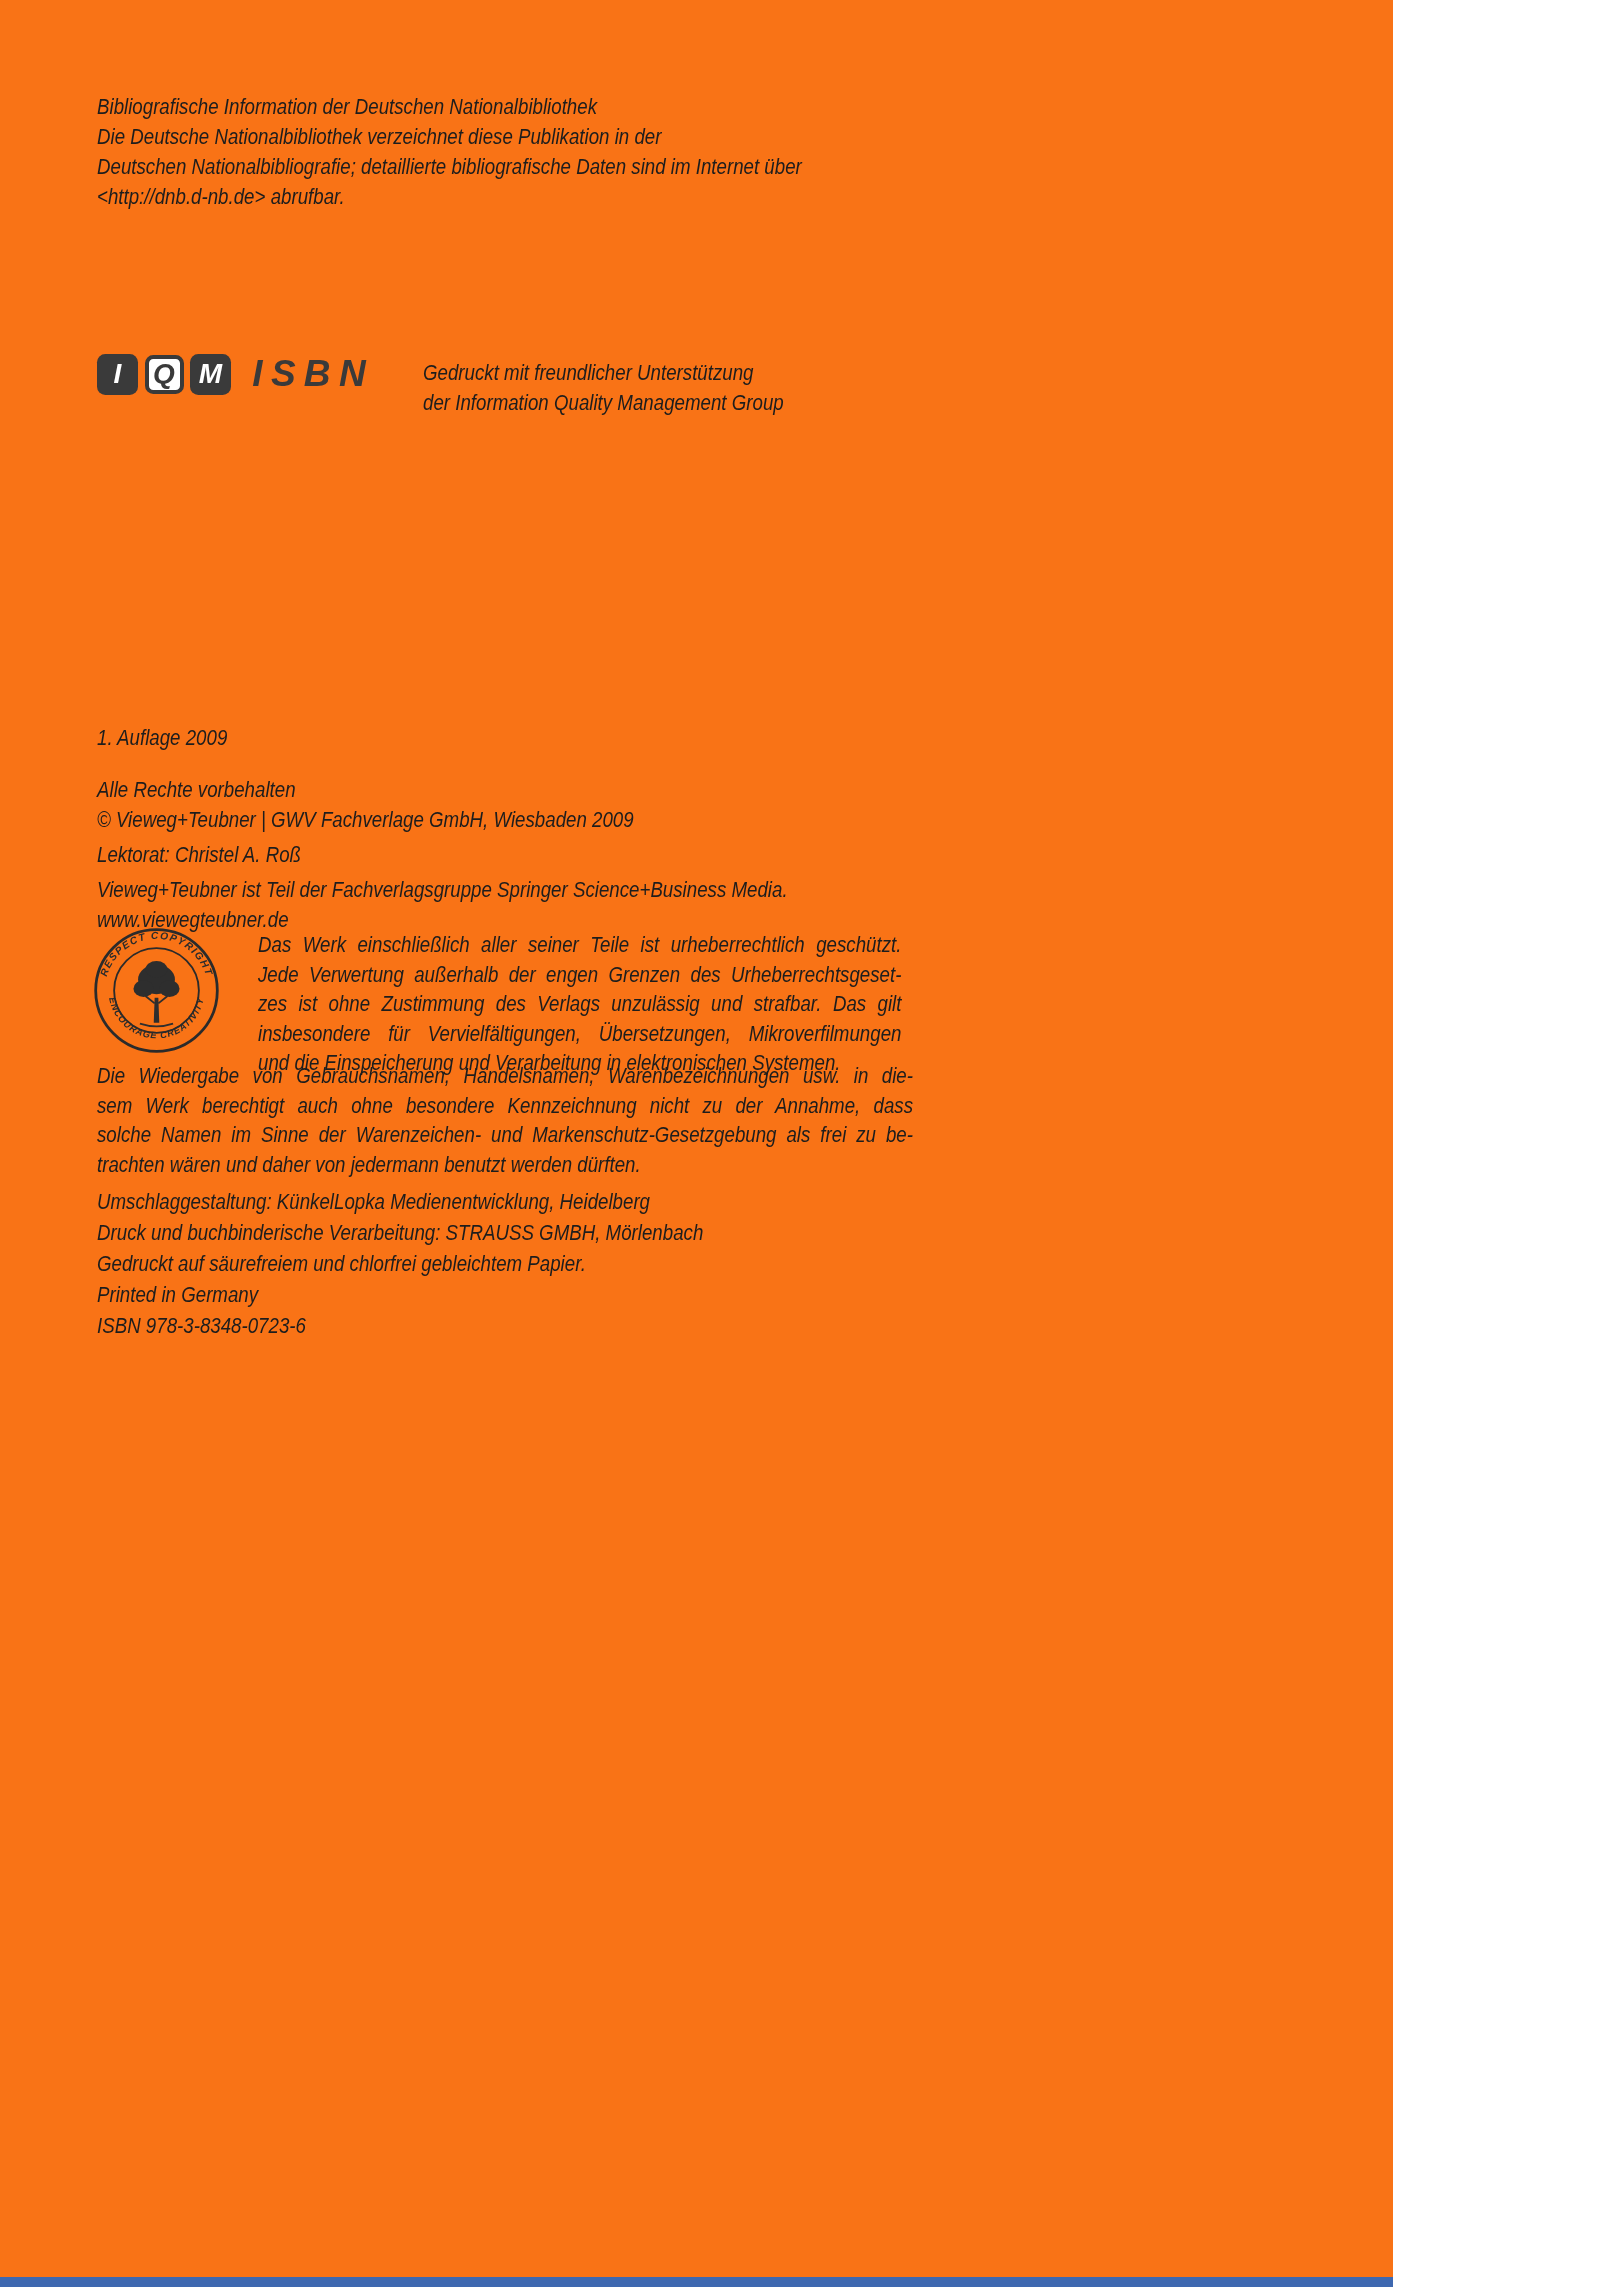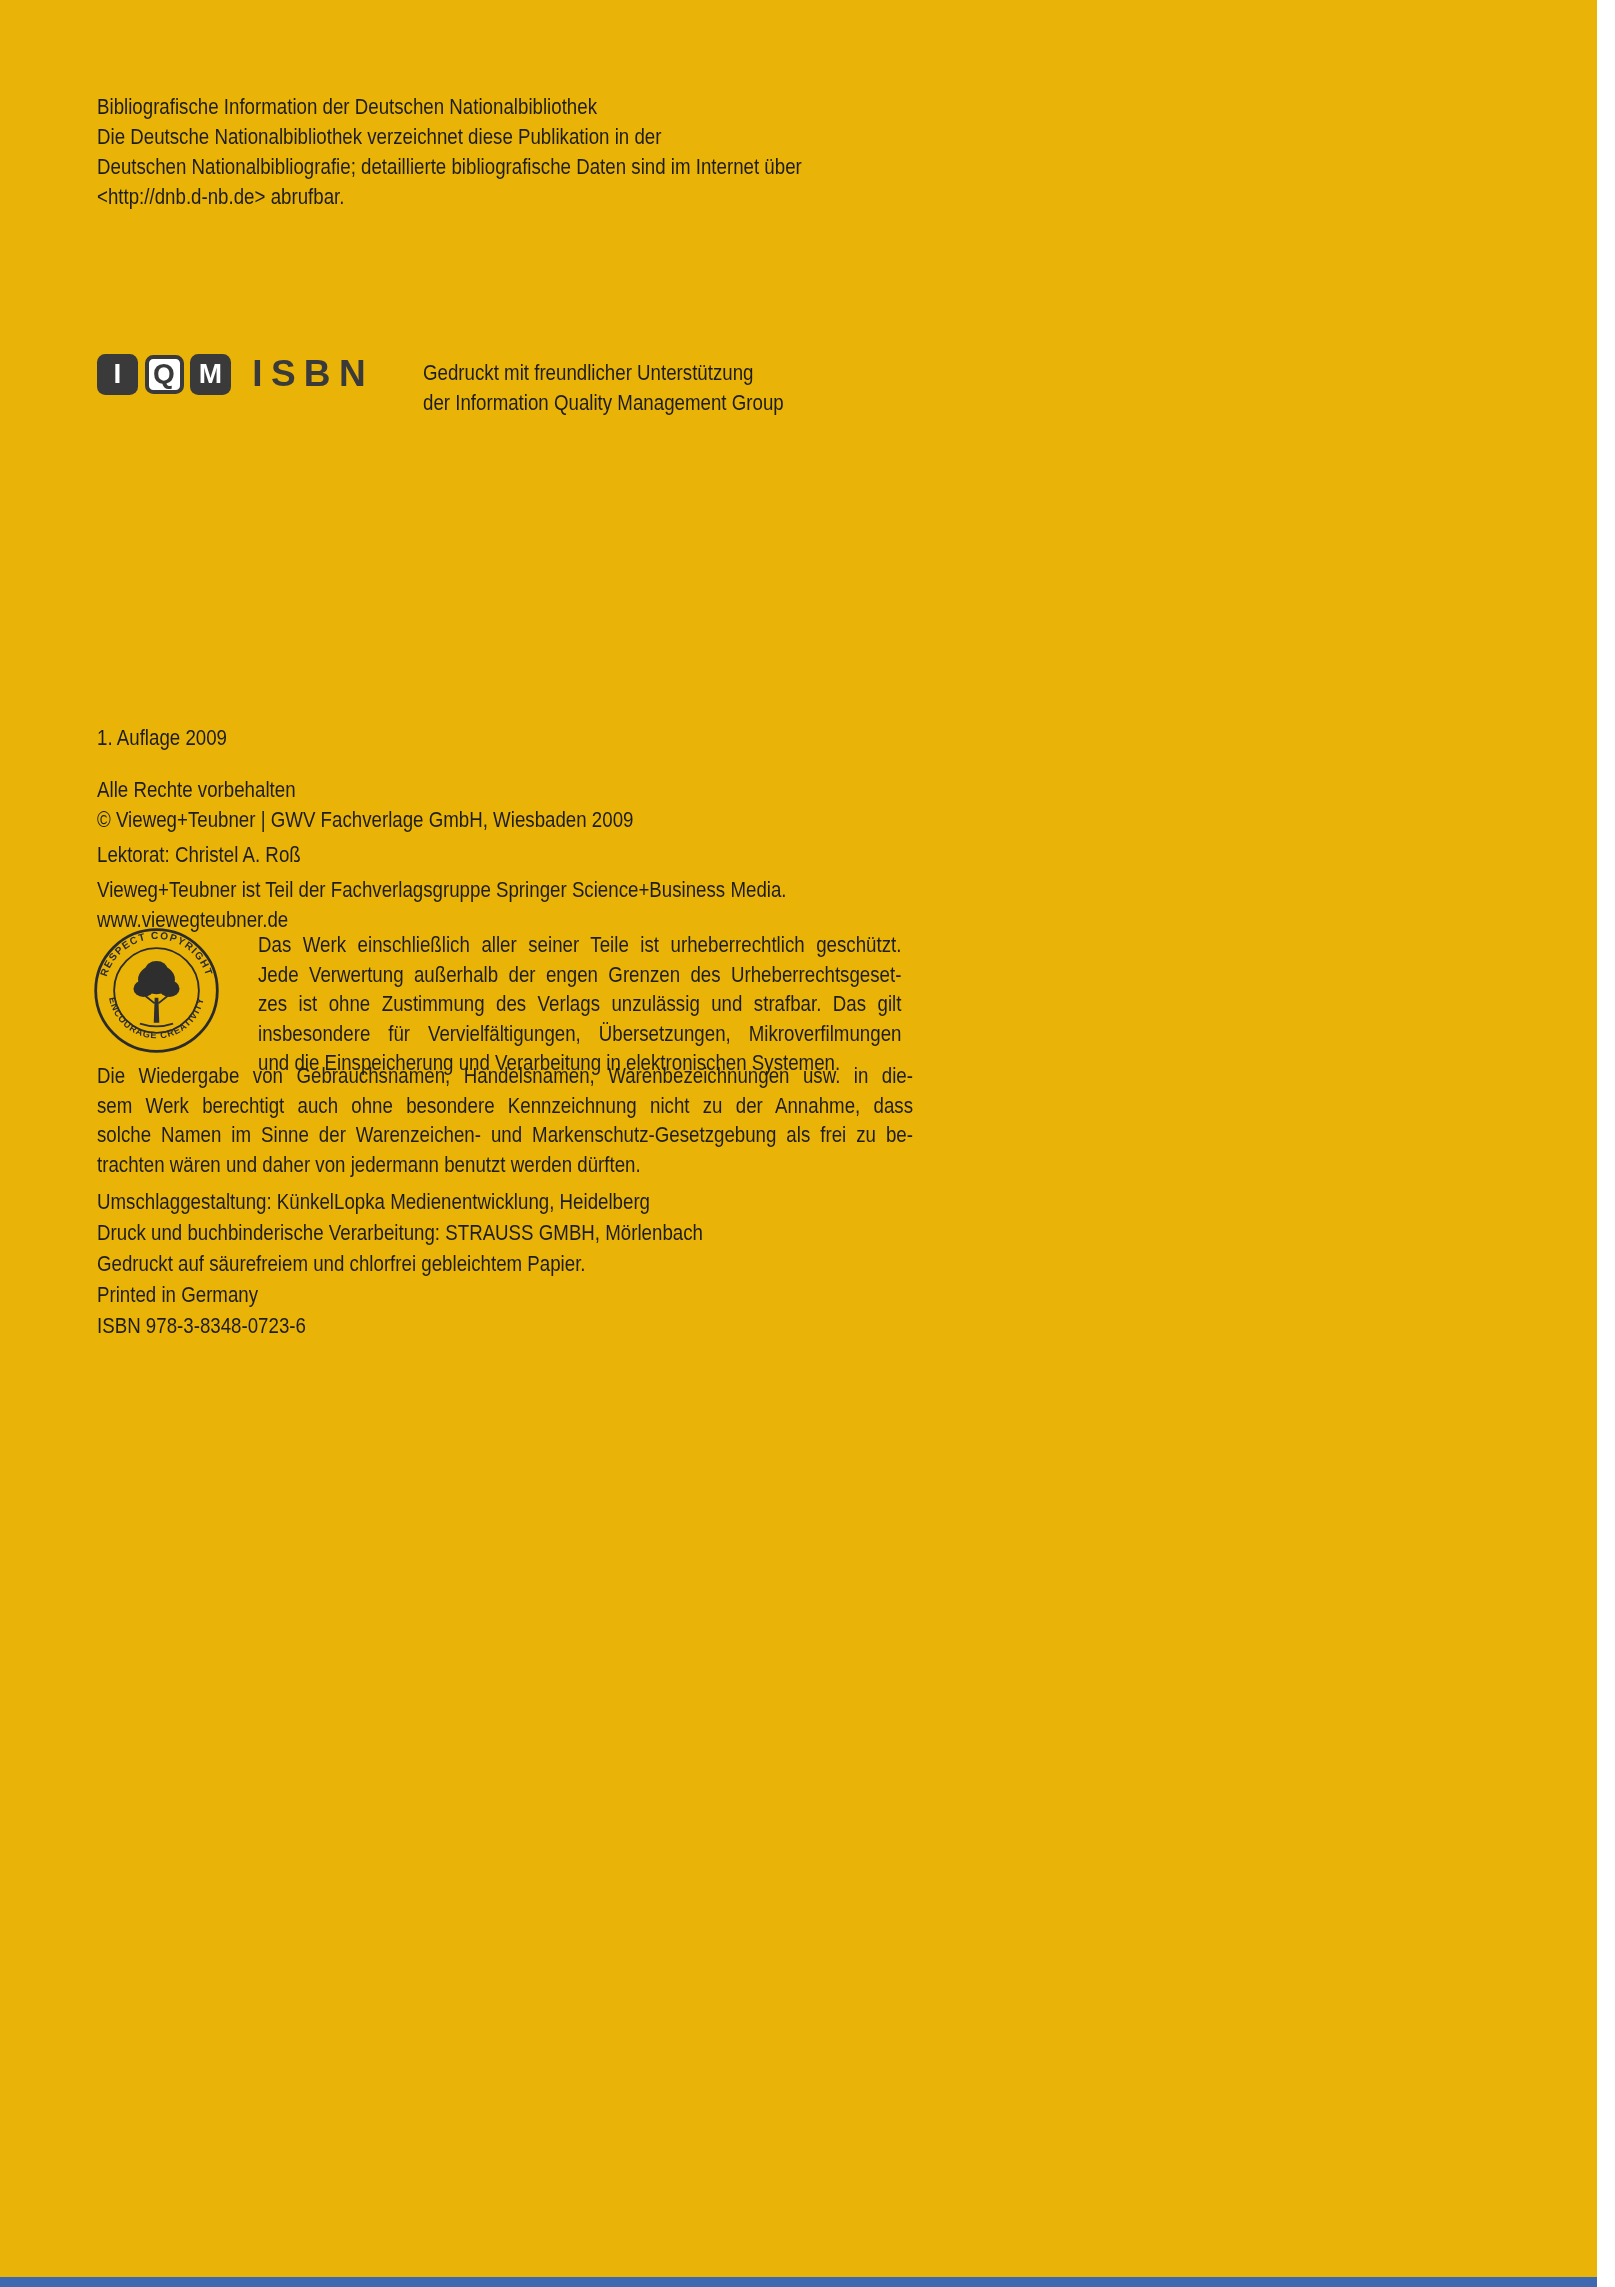--- a/index.html
+++ b/index.html
@@ -1,23 +1,24 @@
 <!DOCTYPE html>
 <html style="font-size:14.8px"><head>
 <meta charset="utf-8">
 <style>
   html,body { margin:0; padding:0; background:#ffffff; }
   .page {
     position:relative;
-    width:1597px;
+    width:1393px;
     height:2288px;
-    background:#eab308;
+    background:#f97316;
     overflow:hidden;
     font-family:"Liberation Sans", sans-serif;
     color:#1d1d1d;
+    font-style:italic;
   }
   .tblock {
     position:absolute;
     transform:scaleX(0.85);
     transform-origin:0 0;
     font-size:22px;
     line-height:30px;
     white-space:nowrap;
   }
   .tblock .tline { white-space:nowrap; }

